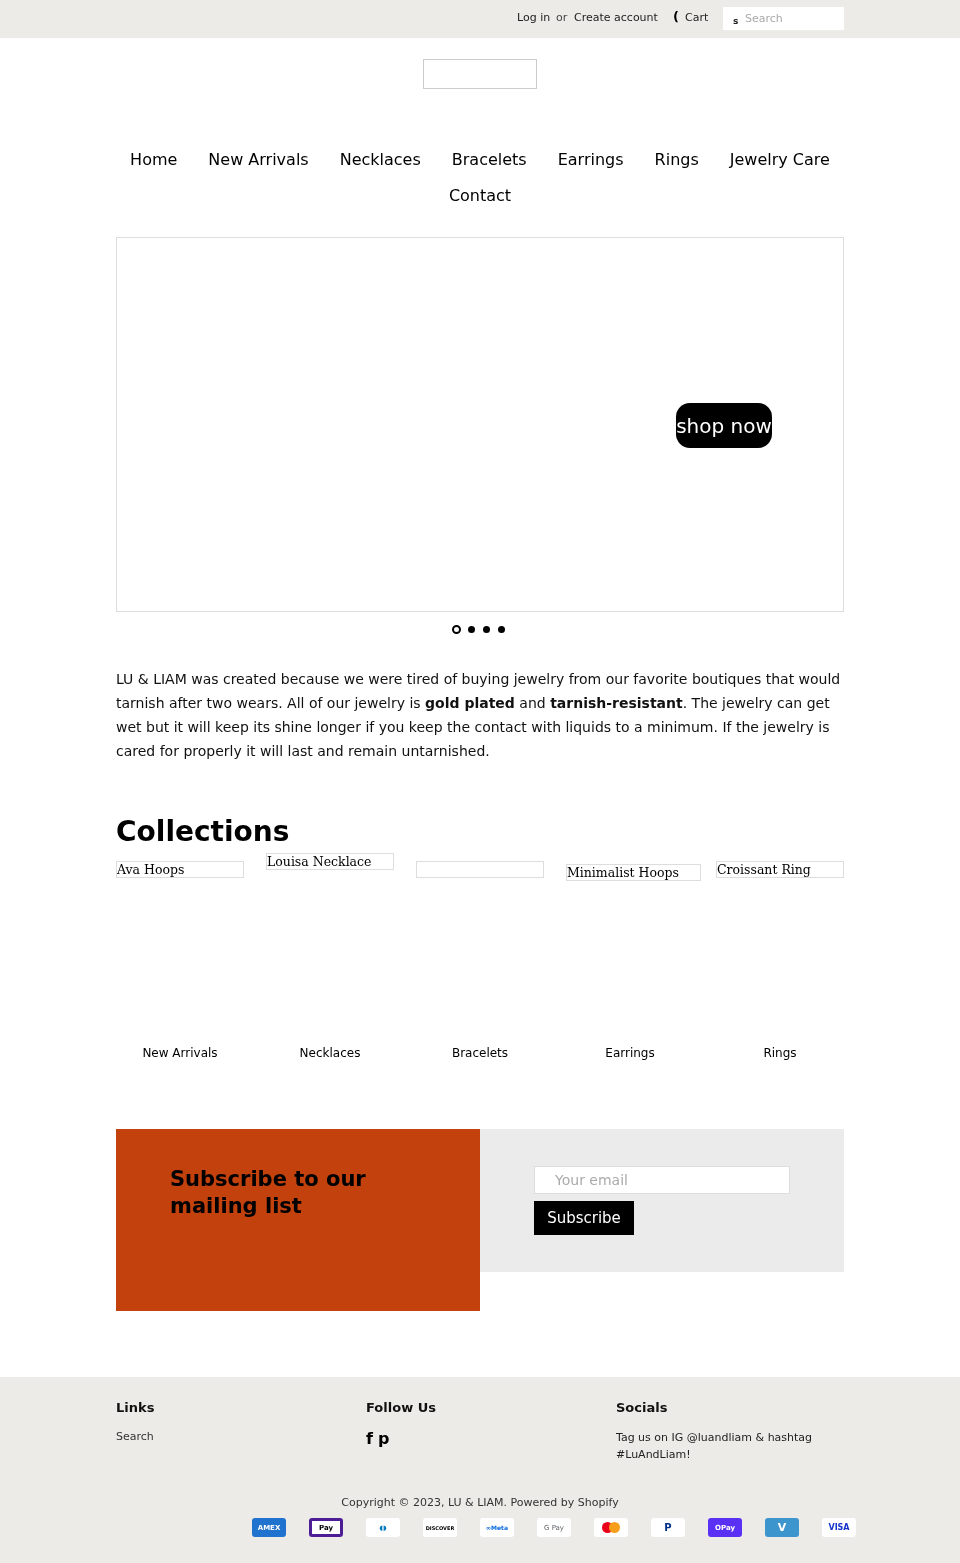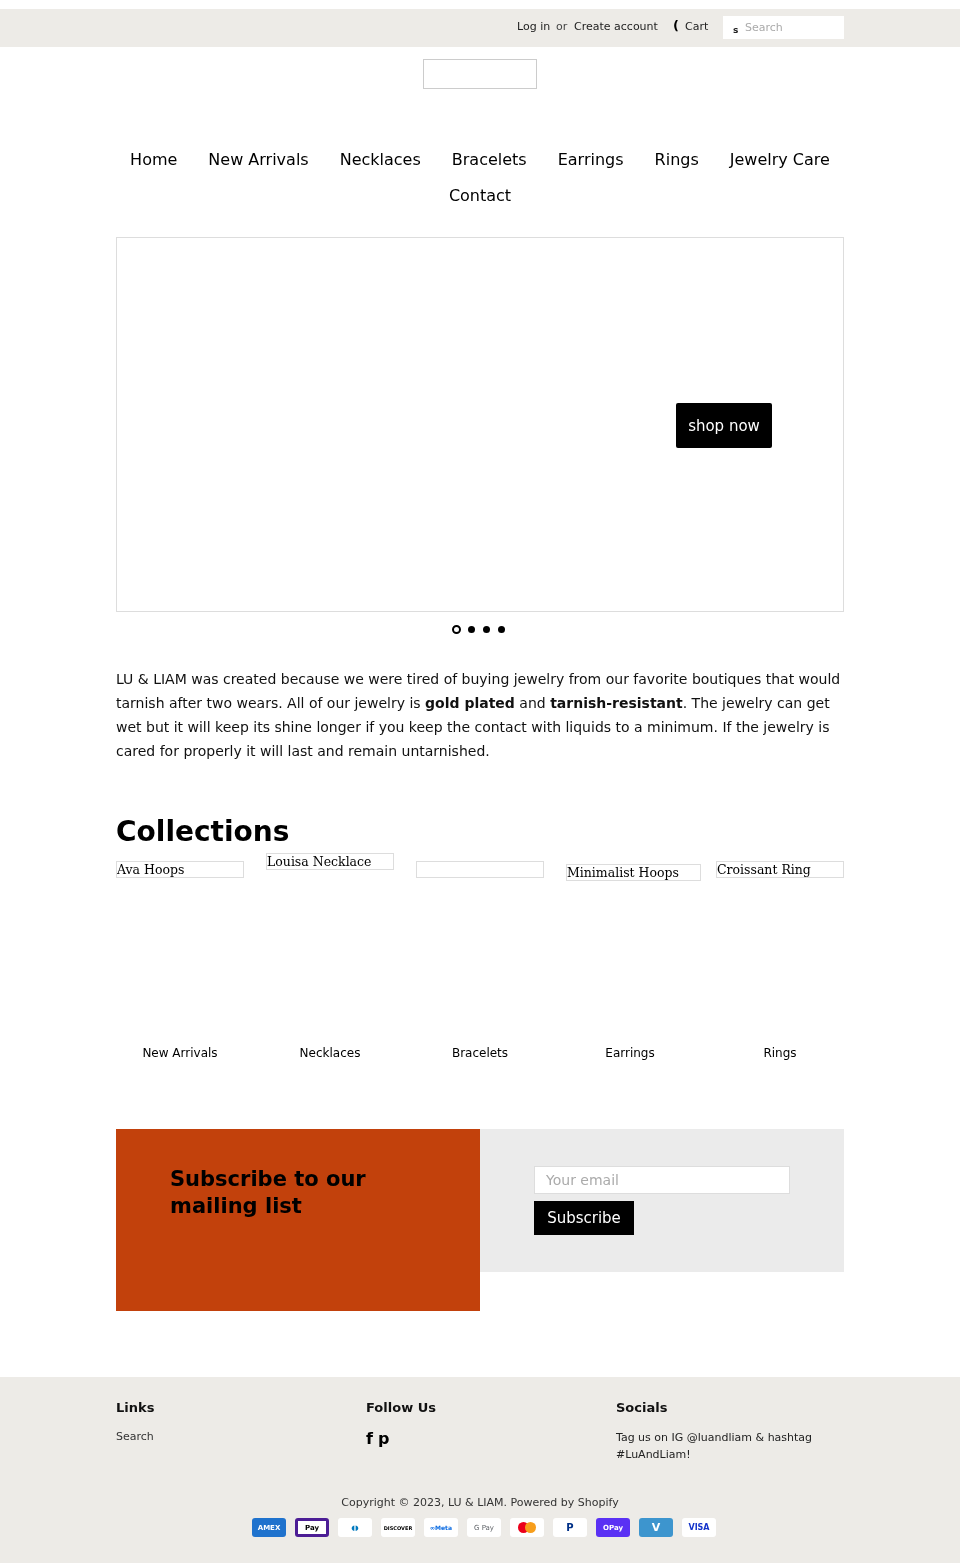--- a/index.html
+++ b/index.html
@@ -1,68 +1,68 @@
 <!DOCTYPE html>
 <html><head>
   <meta charset="utf-8">
   <style>
     * { box-sizing: border-box; margin: 0; padding: 0; }
     body { width: 960px; height: 1563px; background: #fff; font-family: "DejaVu Sans", sans-serif; color: #000; position: relative; overflow: hidden; }
 
-    .topbar { position: absolute; left: 0; top: 9px; width: 960px; height: 38px; background: #edebe7; }
+    .topbar { position: absolute; left: 0; top: 0; width: 960px; height: 38px; background: #edebe7; }
     .topbar .login { position: absolute; left: 517px; top: 11px; font-size: 11px; color: #222; }
     .topbar .or { position: absolute; left: 556px; top: 11px; font-size: 11px; color: #444; }
     .topbar .create { position: absolute; left: 574px; top: 11px; font-size: 11px; color: #222; }
     .topbar .cart-icon { position: absolute; left: 673px; top: 9px; font-size: 13px; font-weight: bold; color: #000; }
     .topbar .cart { position: absolute; left: 685px; top: 11px; font-size: 11px; color: #222; }
     .topbar .search-box { position: absolute; left: 723px; top: 7px; width: 121px; height: 23px; background: #fff; }
     .topbar .search-icon { position: absolute; left: 10px; top: 9px; font-size: 9px; font-weight: bold; color: #222; }
     .topbar .search-input { position: absolute; left: 22px; top: 0; width: 96px; height: 23px; border: none; background: transparent; font-size: 11px; font-family: "DejaVu Sans", sans-serif; color: #333; outline: none; }
     .topbar .search-input::placeholder { color: #aaa; }
 
     .logo-box { position: absolute; left: 423px; top: 59px; width: 114px; height: 30px; border: 1px solid #ccc; }
 
     .nav { position: absolute; left: 0; top: 148px; width: 960px; text-align: center; }
     .nav-row { display: flex; justify-content: center; gap: 0; }
     .nav-item { font-size: 16px; color: #000; padding: 0 15.5px; line-height: 24px; }
     .nav-item.active { font-weight: normal; }
     .nav-row2 { margin-top: 12px; }
 
     .hero { position: absolute; left: 116px; top: 237px; width: 728px; height: 375px; border: 1px solid #ddd; background: #fff; }
-    .shop-btn { position: absolute; left: 559px; top: 165px; width: 96px; height: 45px; background: #000; color: #fff; border: none; font-size: 15px; font-family: "DejaVu Sans", sans-serif; border-radius: 2px; }
+    .shop-btn { position: absolute; left: 559px; top: 165px; width: 96px; height: 45px; background: #000; color: #fff; border: none; font-size: 20px; font-family: "DejaVu Sans", sans-serif; border-radius: 14px; }
 
     .dots { position: absolute; left: 452px; top: 625px; display: flex; gap: 6px; align-items: center; }
     .dot { width: 9px; height: 9px; border-radius: 50%; background: #000; }
     .dot.small { width: 7px; height: 7px; margin: 0 1px; }
     .dot.active { background: #fff; border: 2px solid #000; }
 
     .intro { position: absolute; left: 116px; top: 667px; width: 730px; font-size: 14px; line-height: 24px; color: #111; }
     .intro b { font-weight: bold; }
 
     .collections-title { position: absolute; left: 116px; top: 815px; font-size: 28px; color: #000; }
 
     .prod { position: absolute; height: 17px; border: 1px solid #ddd; font-family: "DejaVu Serif", serif; font-size: 12.5px; line-height: 15px; color: #000; white-space: nowrap; overflow: hidden; }
 
     .coll-label { position: absolute; top: 1046px; width: 150px; text-align: center; font-size: 12px; color: #000; }
 
     .sub-left { position: absolute; left: 116px; top: 1129px; width: 364px; height: 182px; background: #c2410c; }
     .sub-title { position: absolute; left: 54px; top: 37px; width: 280px; font-size: 21px; line-height: 27px; color: #000; }
     .sub-desc { position: absolute; left: 54px; top: 101px; width: 270px; font-size: 13px; line-height: 21px; color: #111; }
     .sub-right { position: absolute; left: 480px; top: 1129px; width: 364px; height: 143px; background: #ebebeb; }
-    .email-input { position: absolute; left: 54px; top: 37px; width: 256px; height: 28px; border: 1px solid #ddd; background: #fff; padding: 0 11px; font-size: 14px; font-family: "DejaVu Sans", sans-serif; outline: none; }
+    .email-input { position: absolute; left: 54px; top: 37px; width: 256px; height: 28px; border: 1px solid #ddd; background: #fff; padding: 0 20px; font-size: 14px; font-family: "DejaVu Sans", sans-serif; outline: none; }
     .email-input::placeholder { color: #aaa; }
     .subscribe-btn { position: absolute; left: 54px; top: 72px; width: 100px; height: 34px; background: #000; color: #fff; border: none; font-size: 15px; font-family: "DejaVu Sans", sans-serif; }
 
     .footer { position: absolute; left: 0; top: 1377px; width: 960px; height: 186px; background: #edebe7; }
     .f-head { position: absolute; top: 23px; font-size: 13px; font-weight: bold; color: #111; }
     .f-link { position: absolute; top: 53px; font-size: 11px; color: #333; }
     .f-social { position: absolute; top: 52px; font-size: 16px; font-weight: bold; color: #000; }
     .f-text { position: absolute; top: 52px; width: 210px; font-size: 11px; line-height: 17px; color: #222; }
     .copyright { position: absolute; left: 0; top: 119px; width: 960px; text-align: center; font-size: 11px; color: #333; }
-    .payments { position: absolute; left: 252px; top: 141px; display: flex; gap: 9px; }
+    .payments { position: absolute; left: 252px; top: 141px; display: flex; gap: 23px; }
     .pay { width: 34px; height: 19px; border-radius: 3px; font-size: 7px; font-weight: bold; display: flex; align-items: center; justify-content: center; font-family: "DejaVu Sans", sans-serif; }
   </style>
 </head>
 <body>
 
 <div class="topbar">
   <span class="login">Log in</span>
   <span class="or">or</span>
   <span class="create">Create account</span>
   <span class="cart-icon">(</span>

